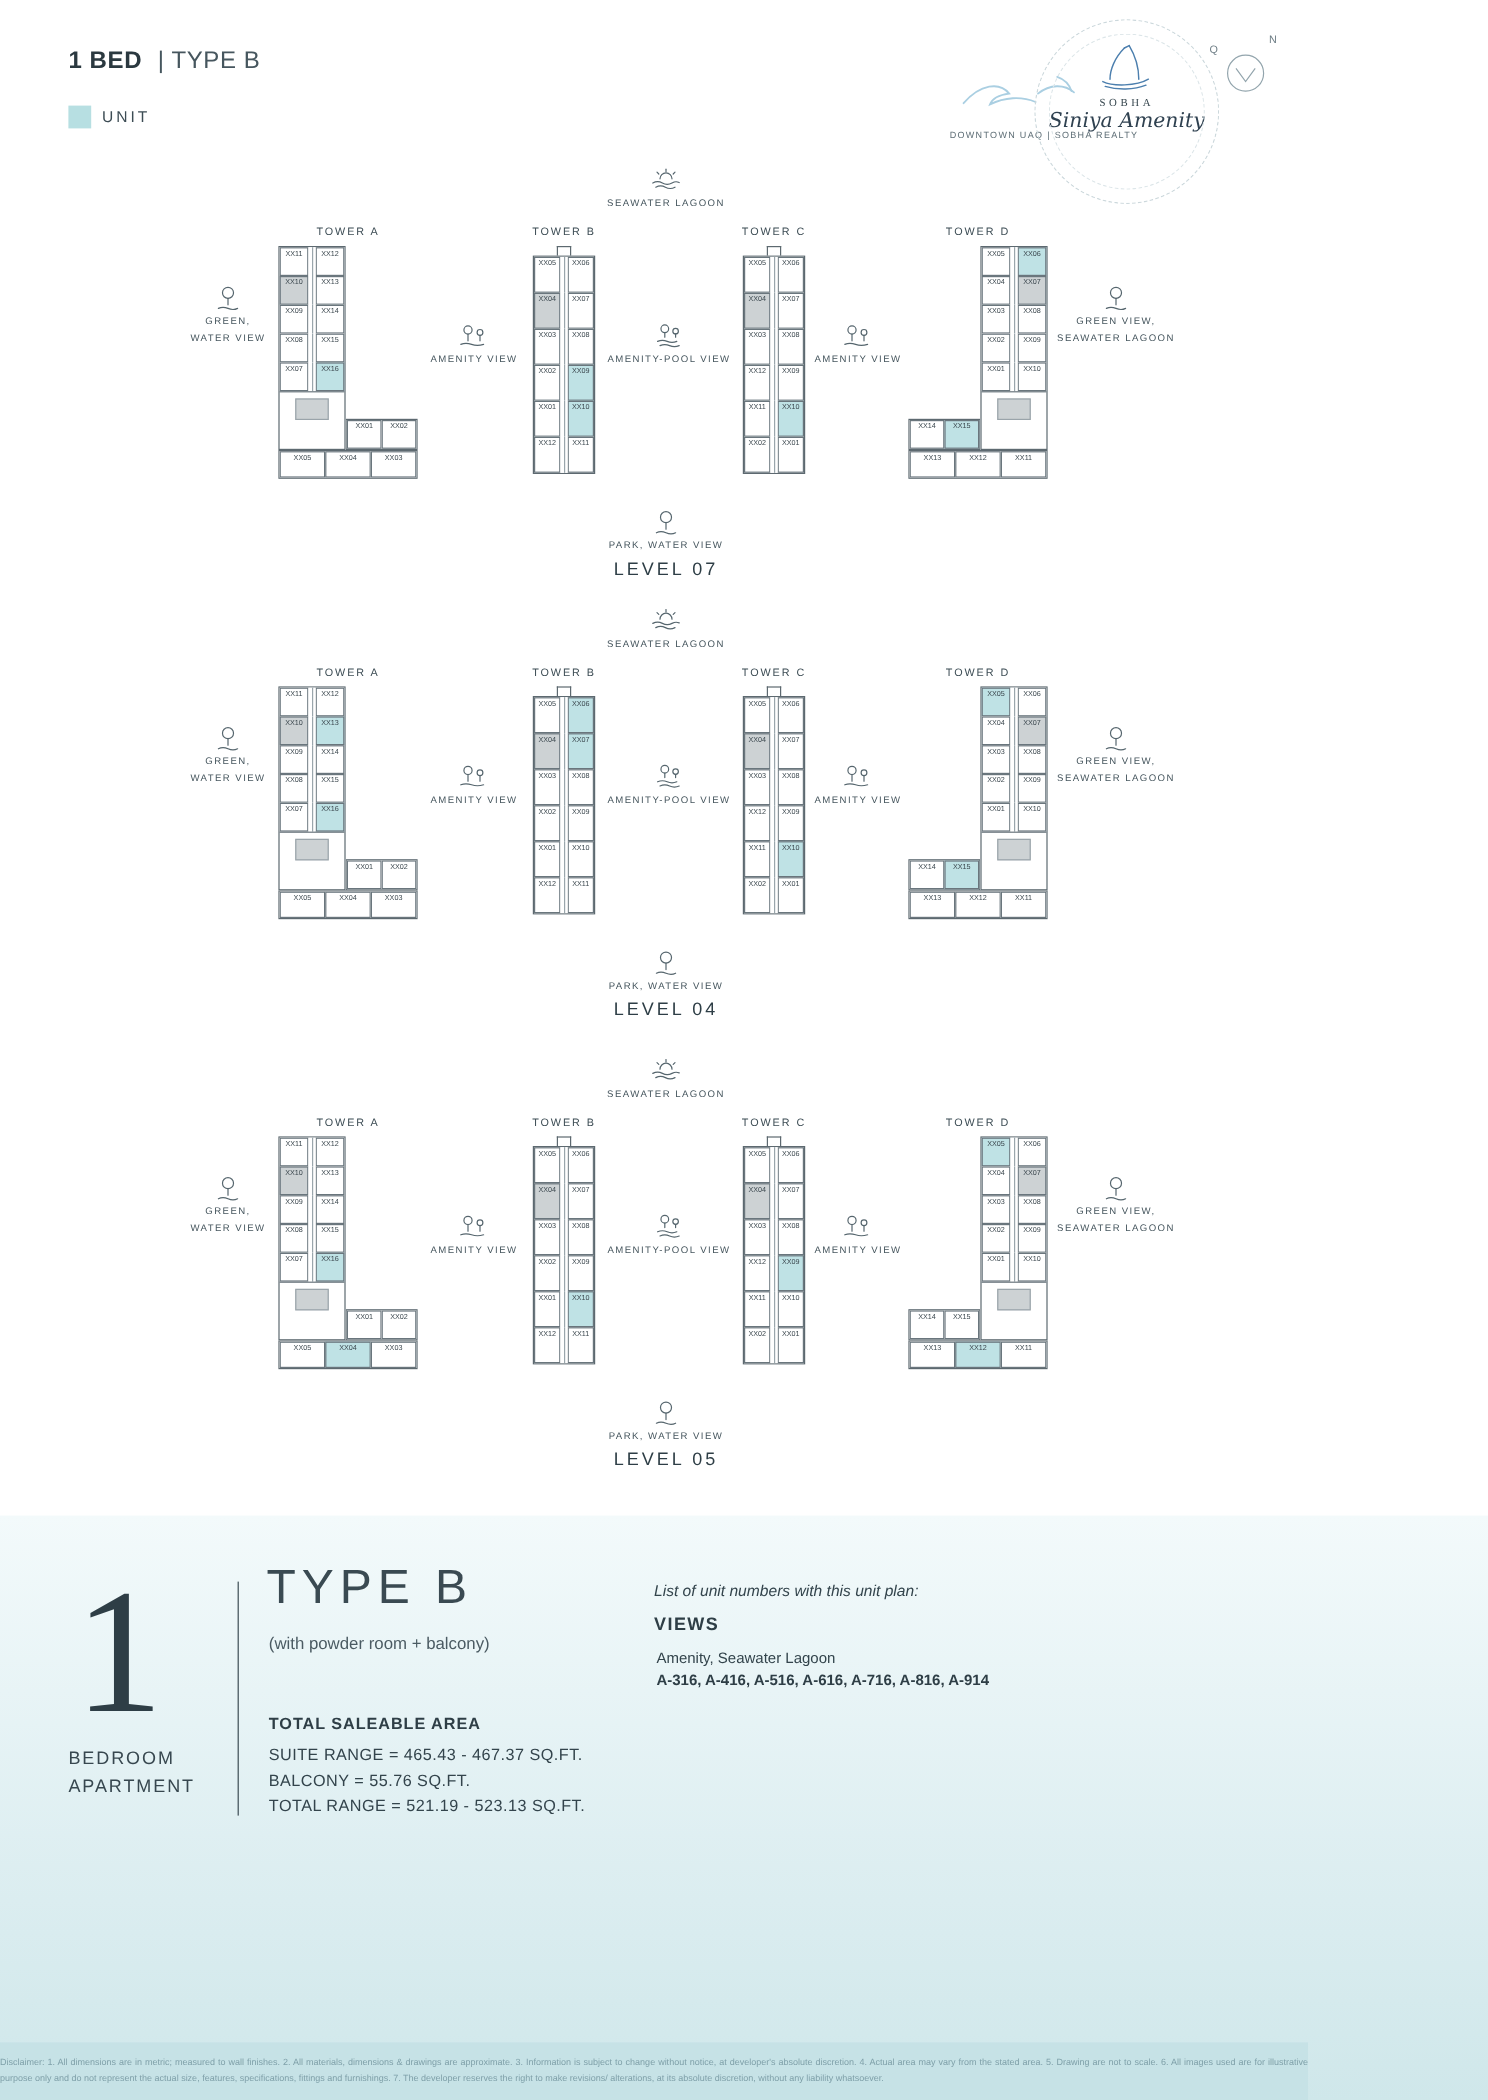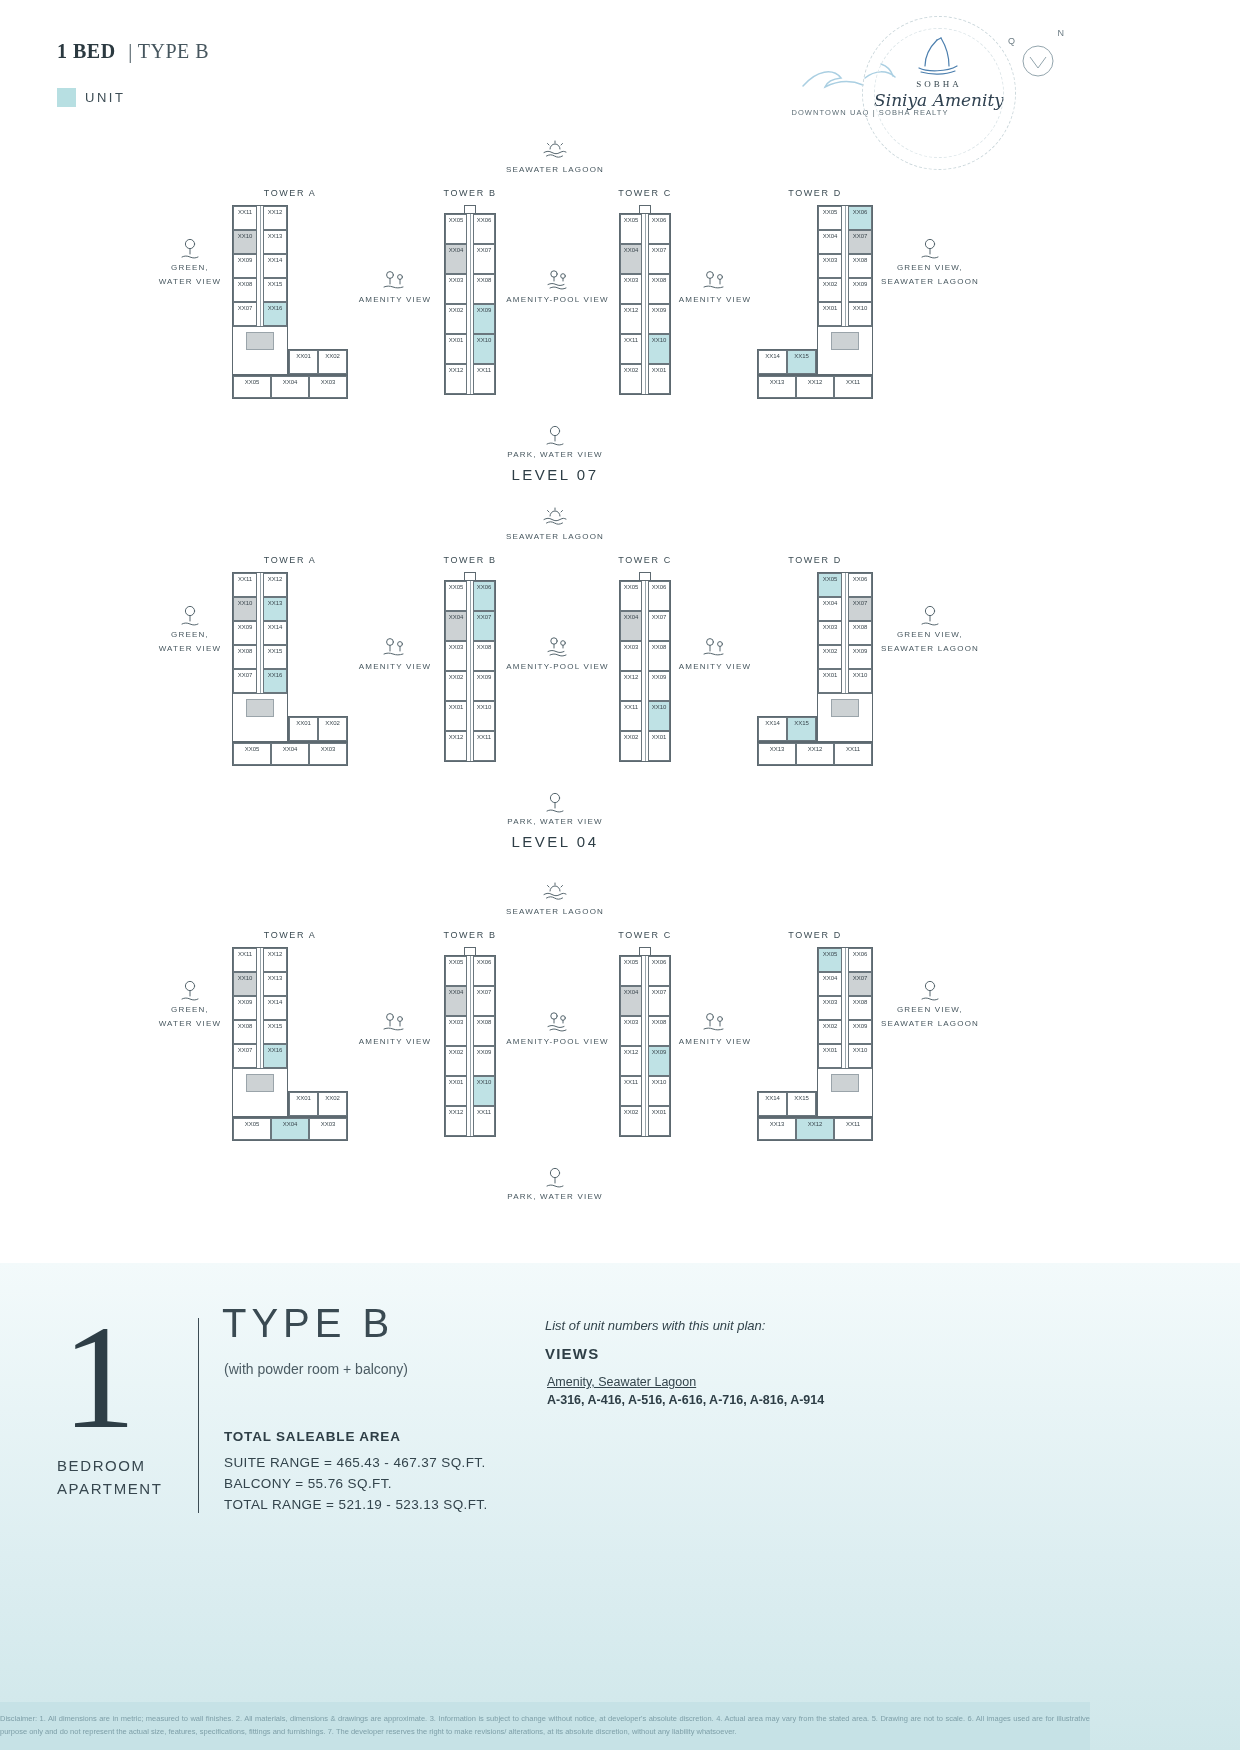--- a/index.html
+++ b/index.html
@@ -3,21 +3,21 @@
 <meta charset="utf-8">
 <style>
   * { box-sizing: border-box; }
   html,body { margin:0; padding:0; }
   body {
     width:1240px; height:1750px; position:relative; overflow:hidden;
     background:#ffffff; font-family:"Liberation Sans", sans-serif; color:#2e3e46;
   }
 
   
-  .header { position:absolute; left:57px; top:40px; font-size:20px; letter-spacing:.5px; color:#2b3940;font-family:Liberation Serif, serif; }
+  .header { position:absolute; left:57px; top:40px; font-size:20px; letter-spacing:.5px; color:#2b3940; }
   .header .bold { font-weight:700; }
   .header .light { font-weight:400; color:#46565e; margin-left:7px; }
 
   .legend { position:absolute; left:57px; top:88px; display:flex; align-items:center; gap:9px; }
   .legend-swatch { width:19px; height:19px; background:#b7dfe2; }
   .legend-label { font-size:13px; letter-spacing:2.5px; color:#3c4c54; }
 
   
   .brand { position:absolute; inset:0; pointer-events:none; }
   .brand-wave { position:absolute; left:795px; top:50px; }
@@ -86,21 +86,21 @@
   .vdivider { position:absolute; left:198px; top:55px; width:1px; height:195px; background:#3c4c54; }
   .type-title { position:absolute; left:222px; top:38px; margin:0; font-size:40px; letter-spacing:5px;
     font-weight:500; color:#3a4a52; }
   .type-sub { position:absolute; left:224px; top:98px; font-size:14px; color:#4b5b63; }
   .area-title { position:absolute; left:224px; top:166px; margin:0; font-size:13.5px; font-weight:700;
     letter-spacing:.8px; color:#2e3e46; }
   .area-line { position:absolute; left:224px; font-size:13.5px; letter-spacing:.4px; color:#33444c; }
   .area-line.l0 { top:192px; } .area-line.l1 { top:213px; } .area-line.l2 { top:234px; }
   .list-intro { position:absolute; left:545px; top:55px; font-size:13px; font-style:italic; color:#33444c; }
   .views-title { position:absolute; left:545px; top:82px; font-size:15px; font-weight:700; letter-spacing:1.2px; color:#2e3e46; }
-  .views-value { position:absolute; left:547px; top:112px; font-size:12.5px; color:#33444c;text-decoration:underline; }
+  .views-value { position:absolute; left:547px; top:112px; font-size:12.5px; color:#33444c; }
   .units-list { position:absolute; left:547px; top:130px; font-size:12.5px; font-weight:700; color:#2e3e46; }
 
   .footer { position:absolute; left:0; bottom:0; width:1090px; height:48px; background:#c6e2e6;
     display:flex; align-items:center; justify-content:center; }
   .footer p { width:1140px; margin:0; font-size:7.5px; line-height:1.7; color:#7fa0a9; text-align:justify; }
 </style>
 </head>
 <body>
 
 <header class="header">
@@ -1172,20 +1172,21 @@
         </div>
       </div>
       <div class="view-label park">
         <span class="icon"><svg width="20" height="24" viewBox="0 0 20 24" fill="none" stroke="#56666e" stroke-width="1" stroke-linecap="round">
             <circle cx="10" cy="8" r="4.6"></circle>
             <path d="M10 12.6V18"></path>
             <path d="M2 21c2.6-1.3 5-1.3 8 0 3 1.3 5.4 1.3 8 0"></path>
           </svg></span>
         <div class="view-line">PARK, WATER VIEW</div>
       </div>
+      <div class="level-title">LEVEL 05</div>
     </section>
   </main>
 
 <section class="bottom-panel">
   <div class="big-num">1</div>
   <div class="big-cap">
     <div>BEDROOM</div>
     <div>APARTMENT</div>
   </div>
   <div class="vdivider"></div>

